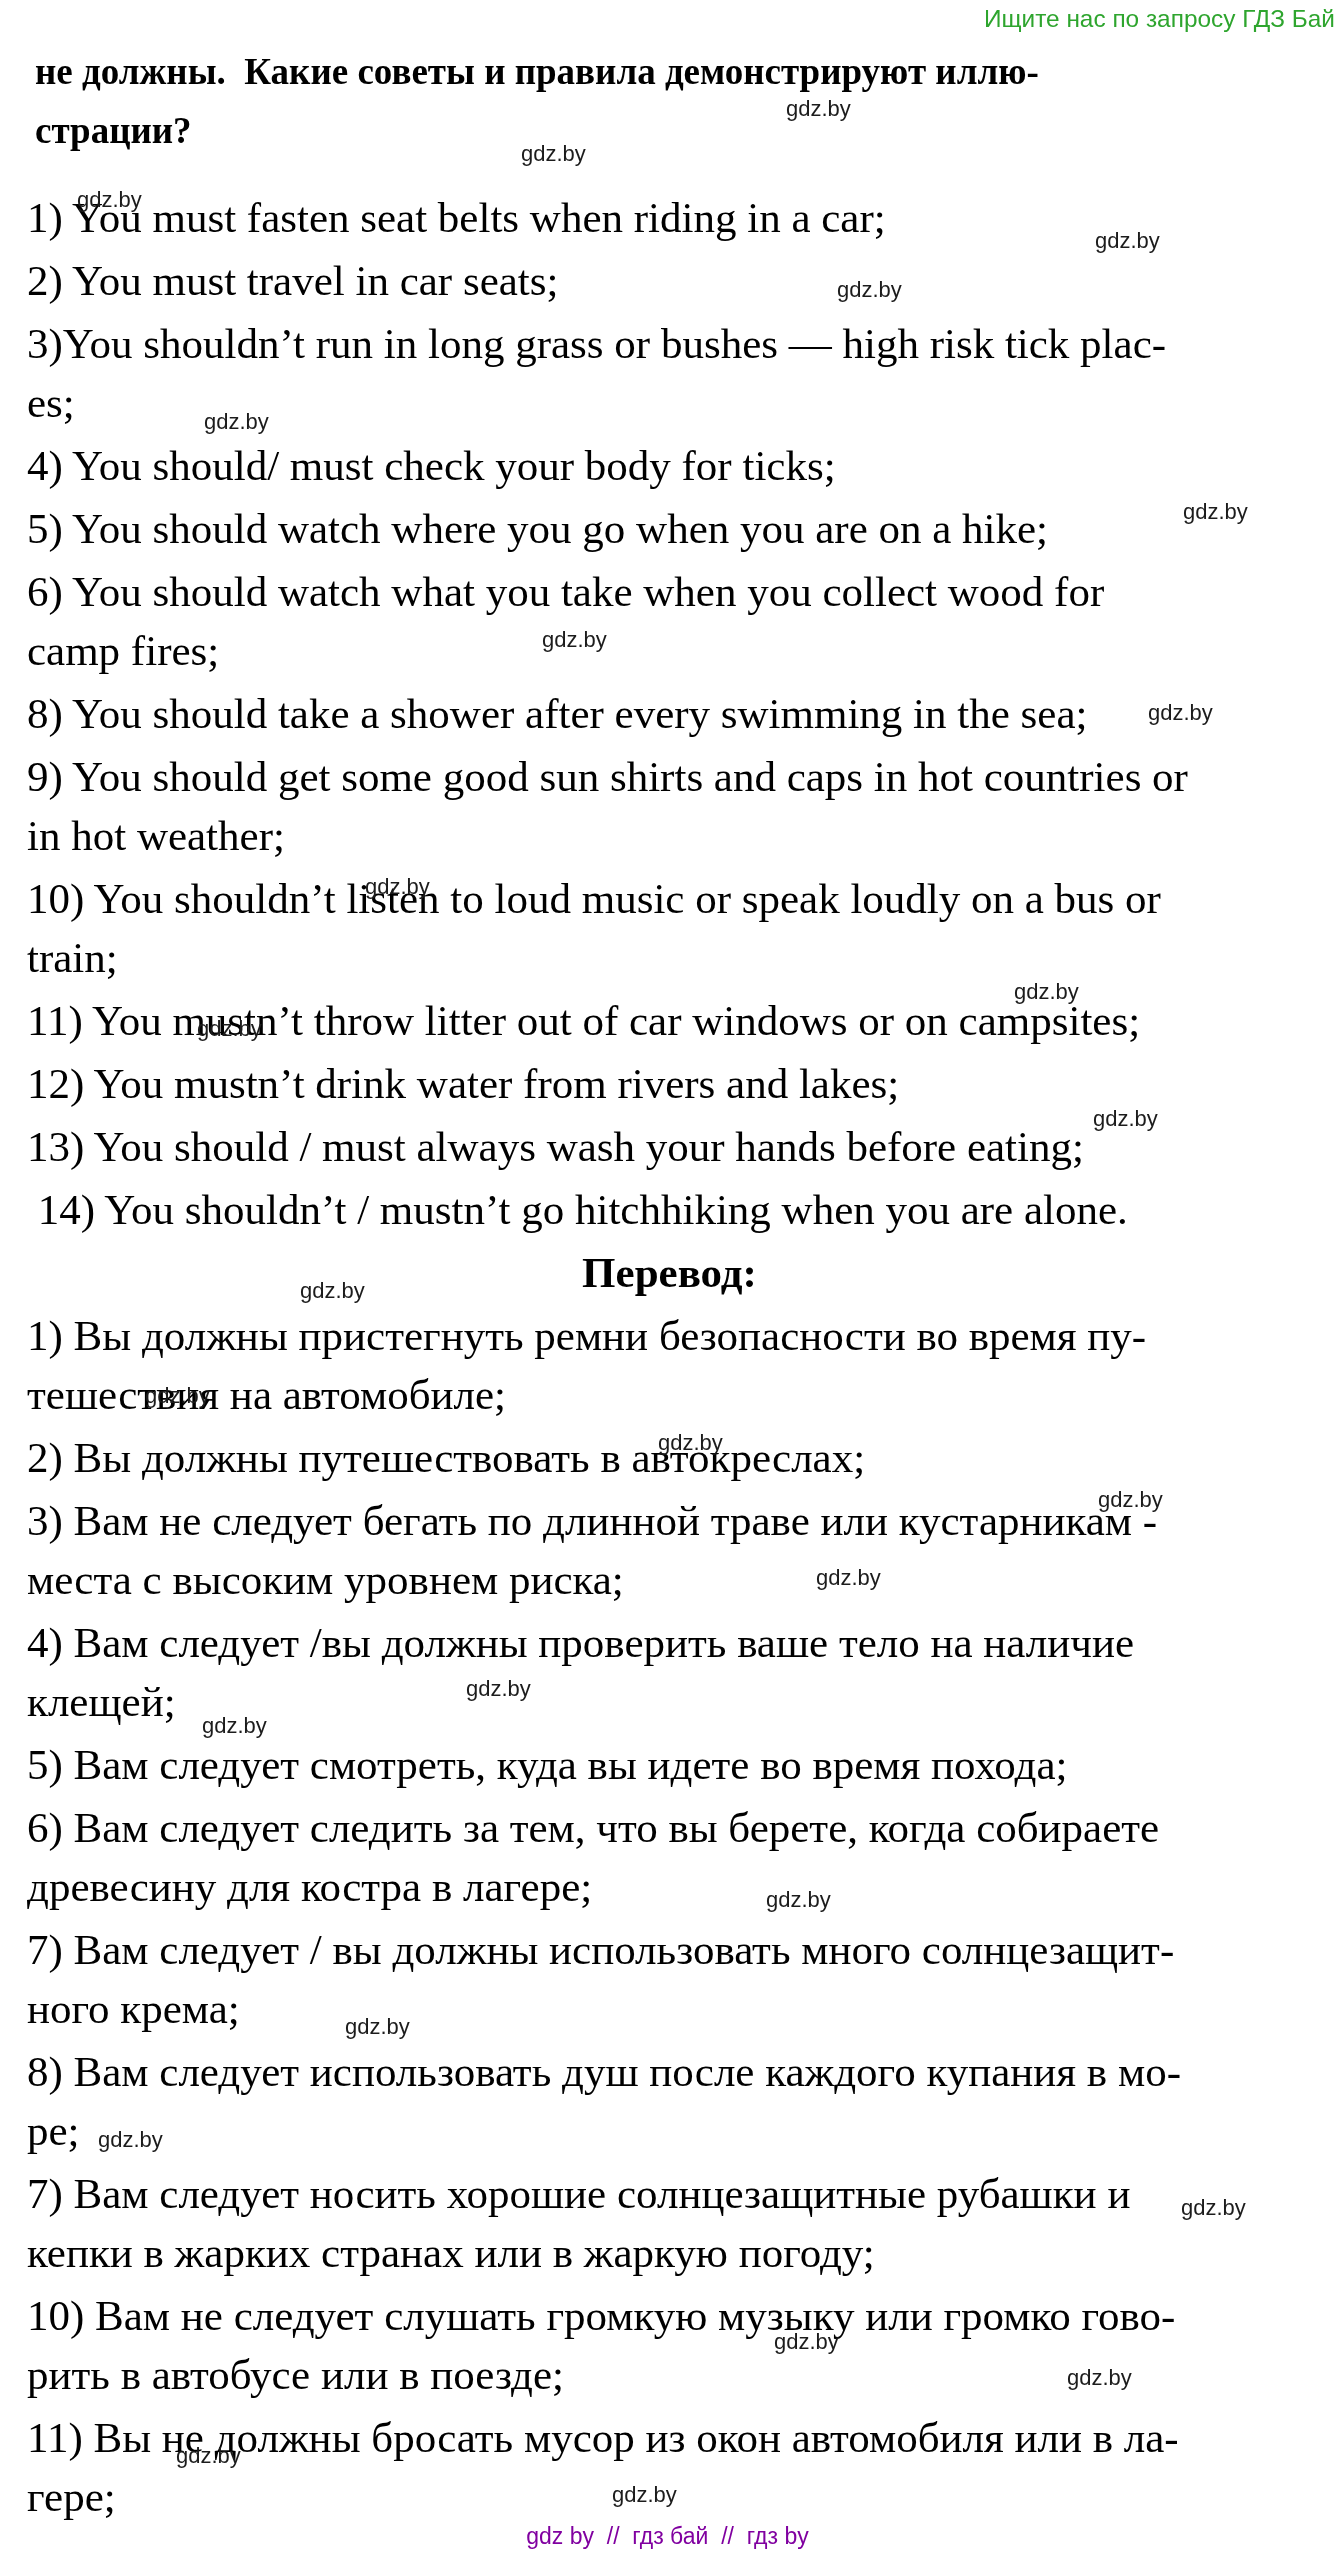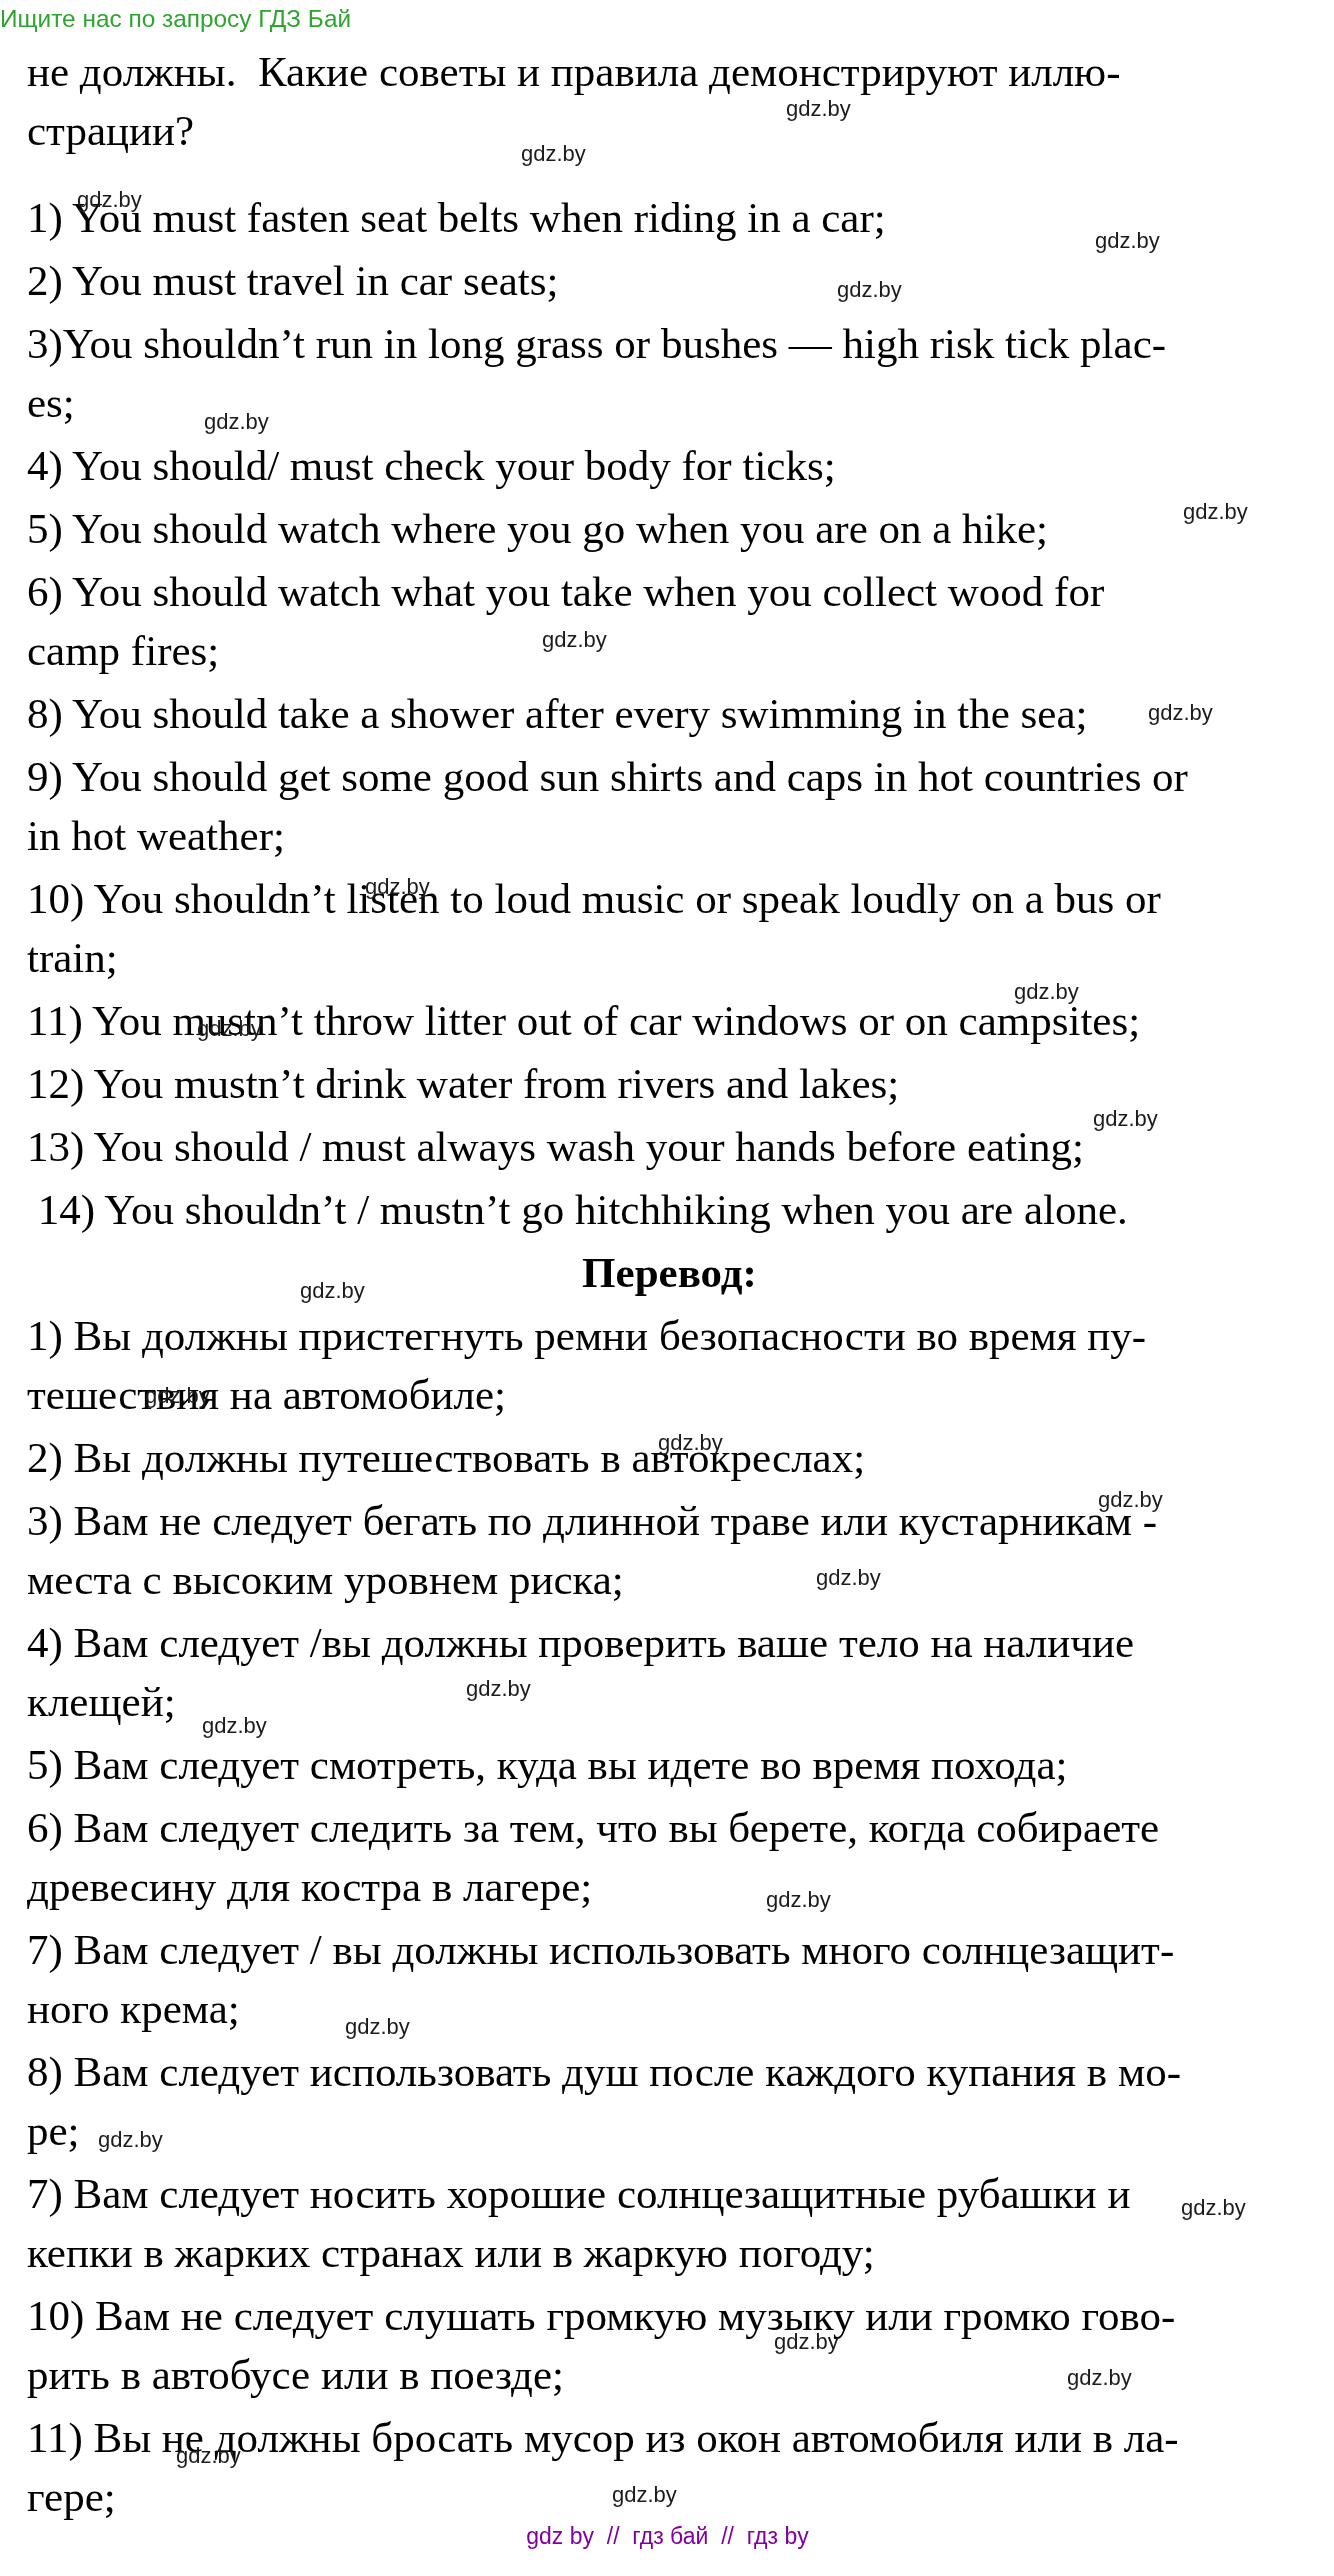--- a/index.html
+++ b/index.html
@@ -13,40 +13,40 @@
     height: 2576px;
     overflow: hidden;
     font-family: "Liberation Serif", serif;
     color: var(--text, #000000);
   }
   .promo {
     position: absolute;
     top: 4.9px;
     left: 0;
     width: 100%;
-    text-align: left;
+    text-align: right;
     font-family: "Liberation Sans", sans-serif;
     font-size: 24.4px;
     color: var(--promo, #2ea52e);
     white-space: pre-wrap;
   }
   .content {
     position: absolute;
     top: 42px;
     left: 23px;
     width: 1293px;
     font-size: 43px;
     line-height: 59px;
     color: var(--text, #000000);
   }
   .heading {
-    margin: 0 0 28px 4px;
-    font-size: 43px;
+    margin: 0 0 28px 12px;
+    font-size: 37px;
     line-height: 59px;
-    font-weight: normal;
+    font-weight: bold;
     white-space: pre-wrap;
   }
   .line {
     margin: 4px;
     white-space: pre-wrap;
   }
   .bold {
     font-weight: bold;
     text-align: center;
   }

